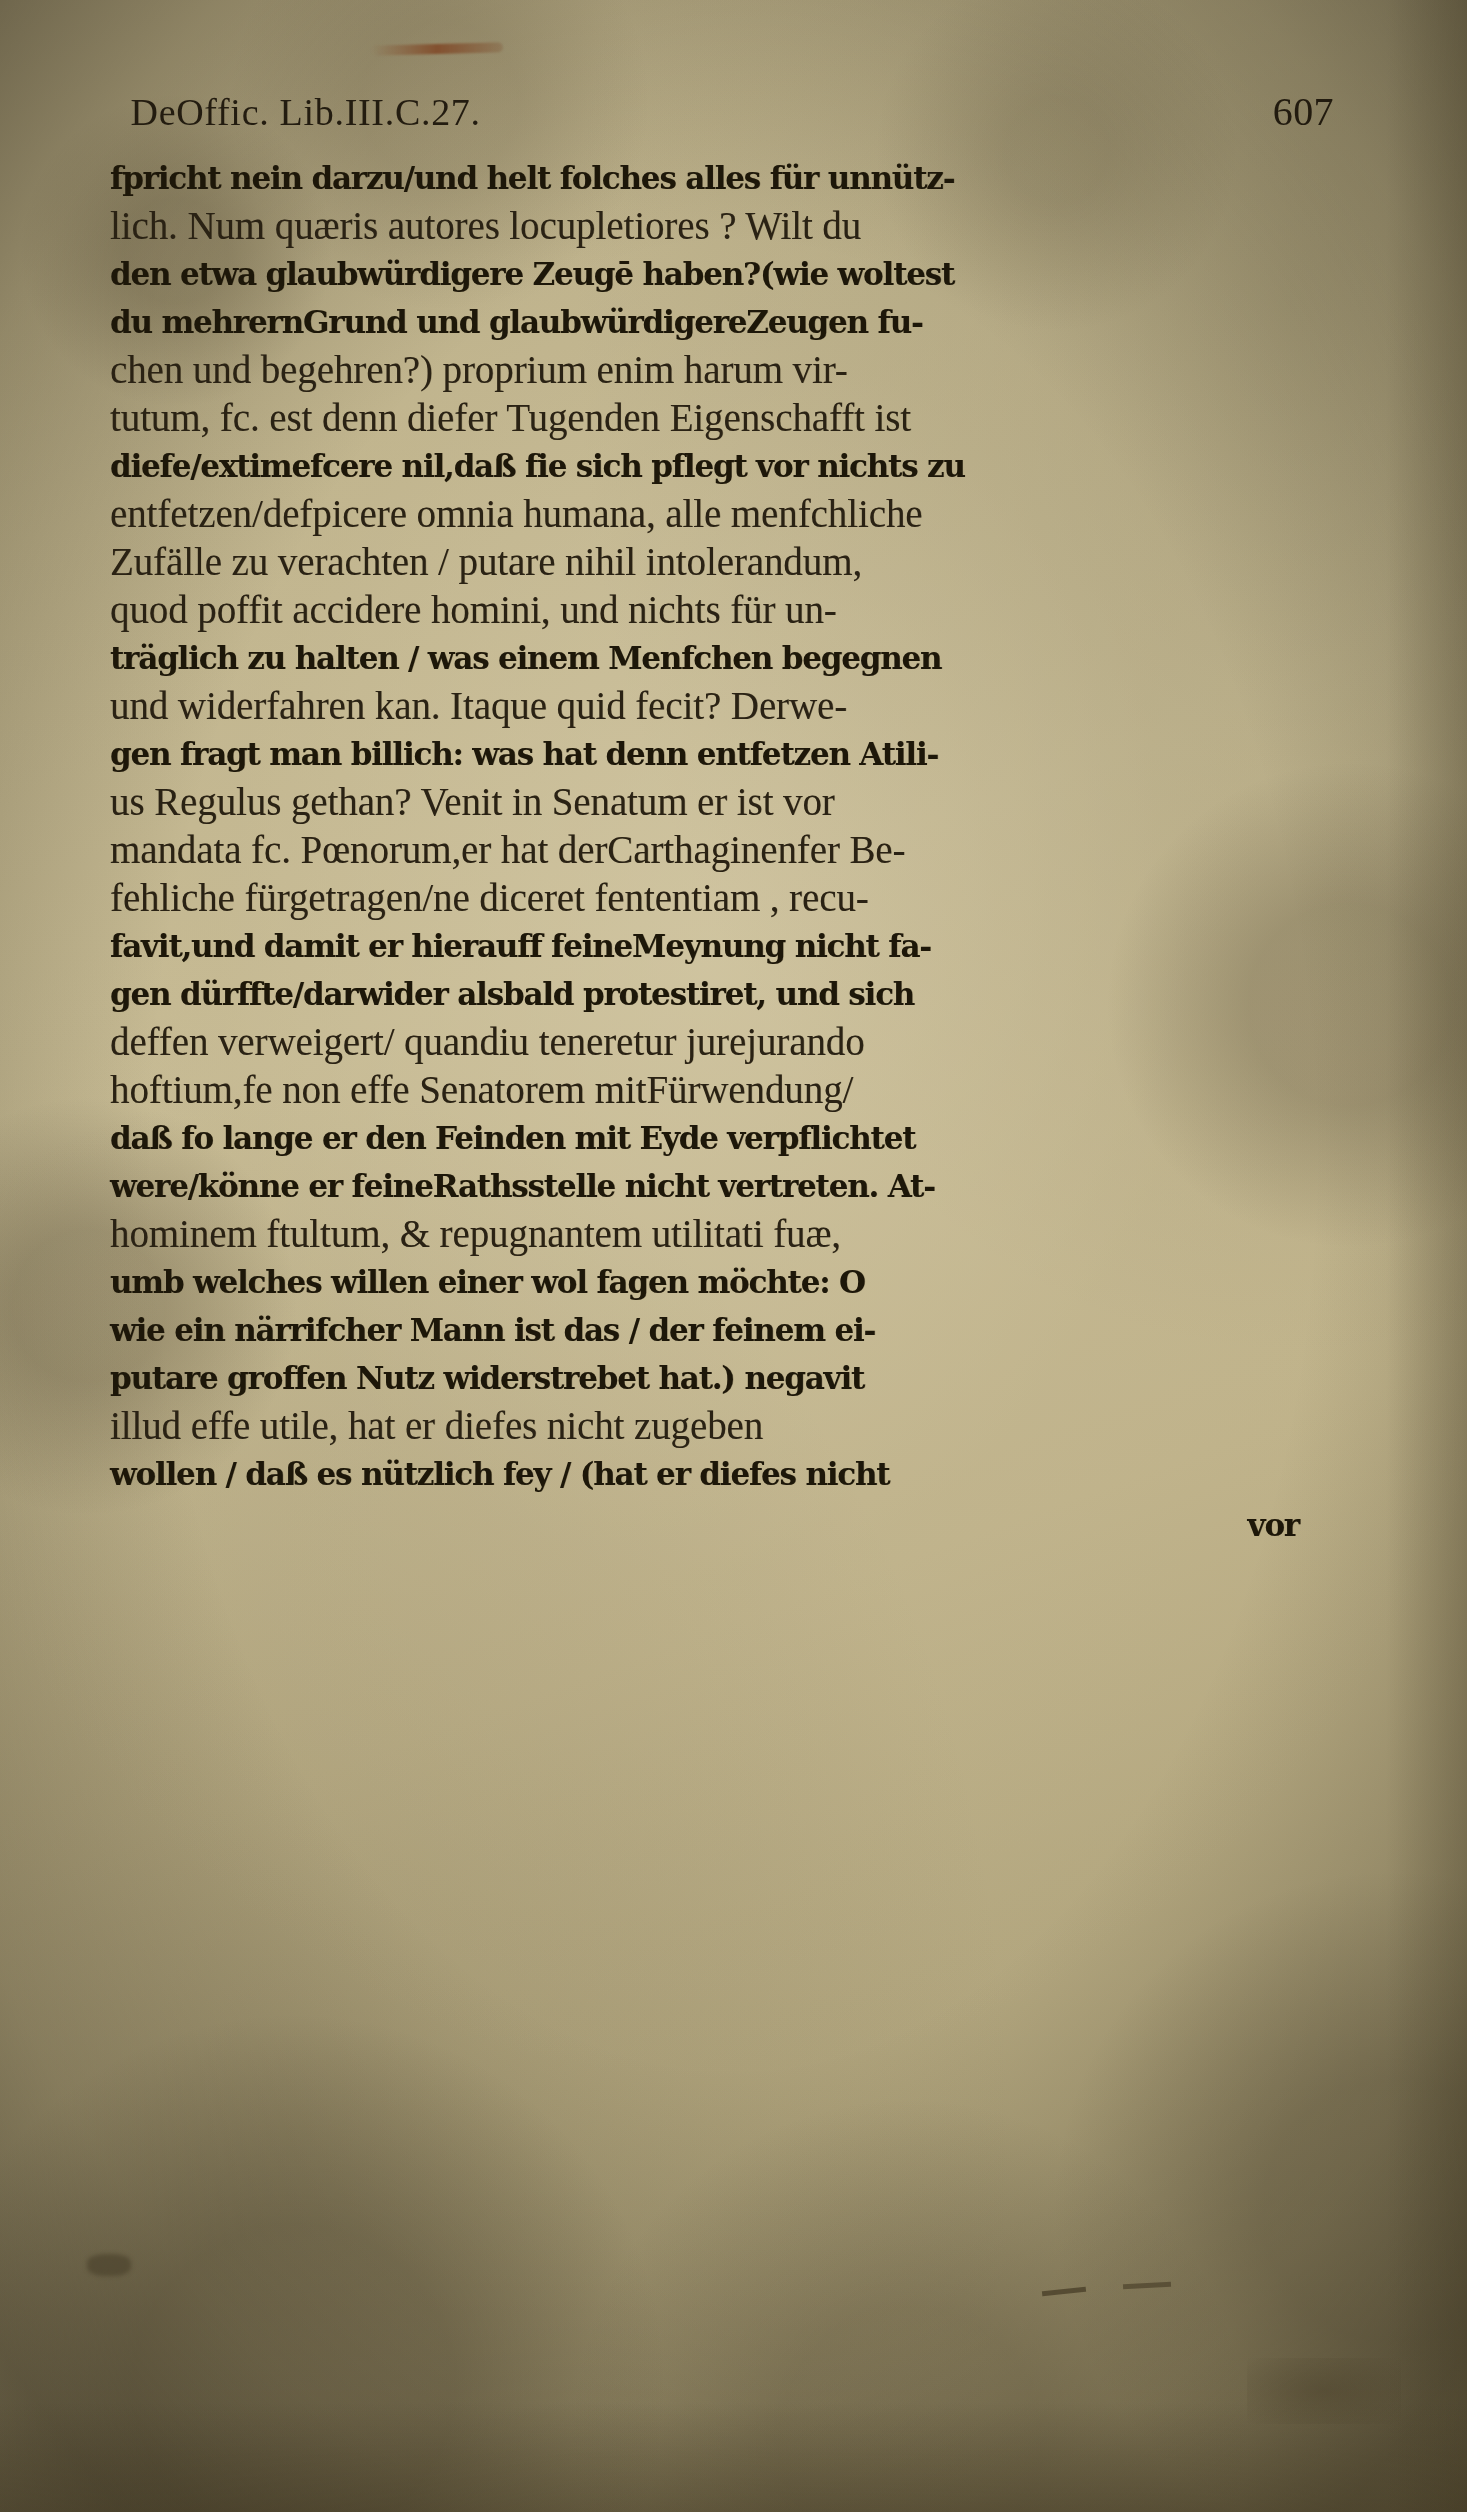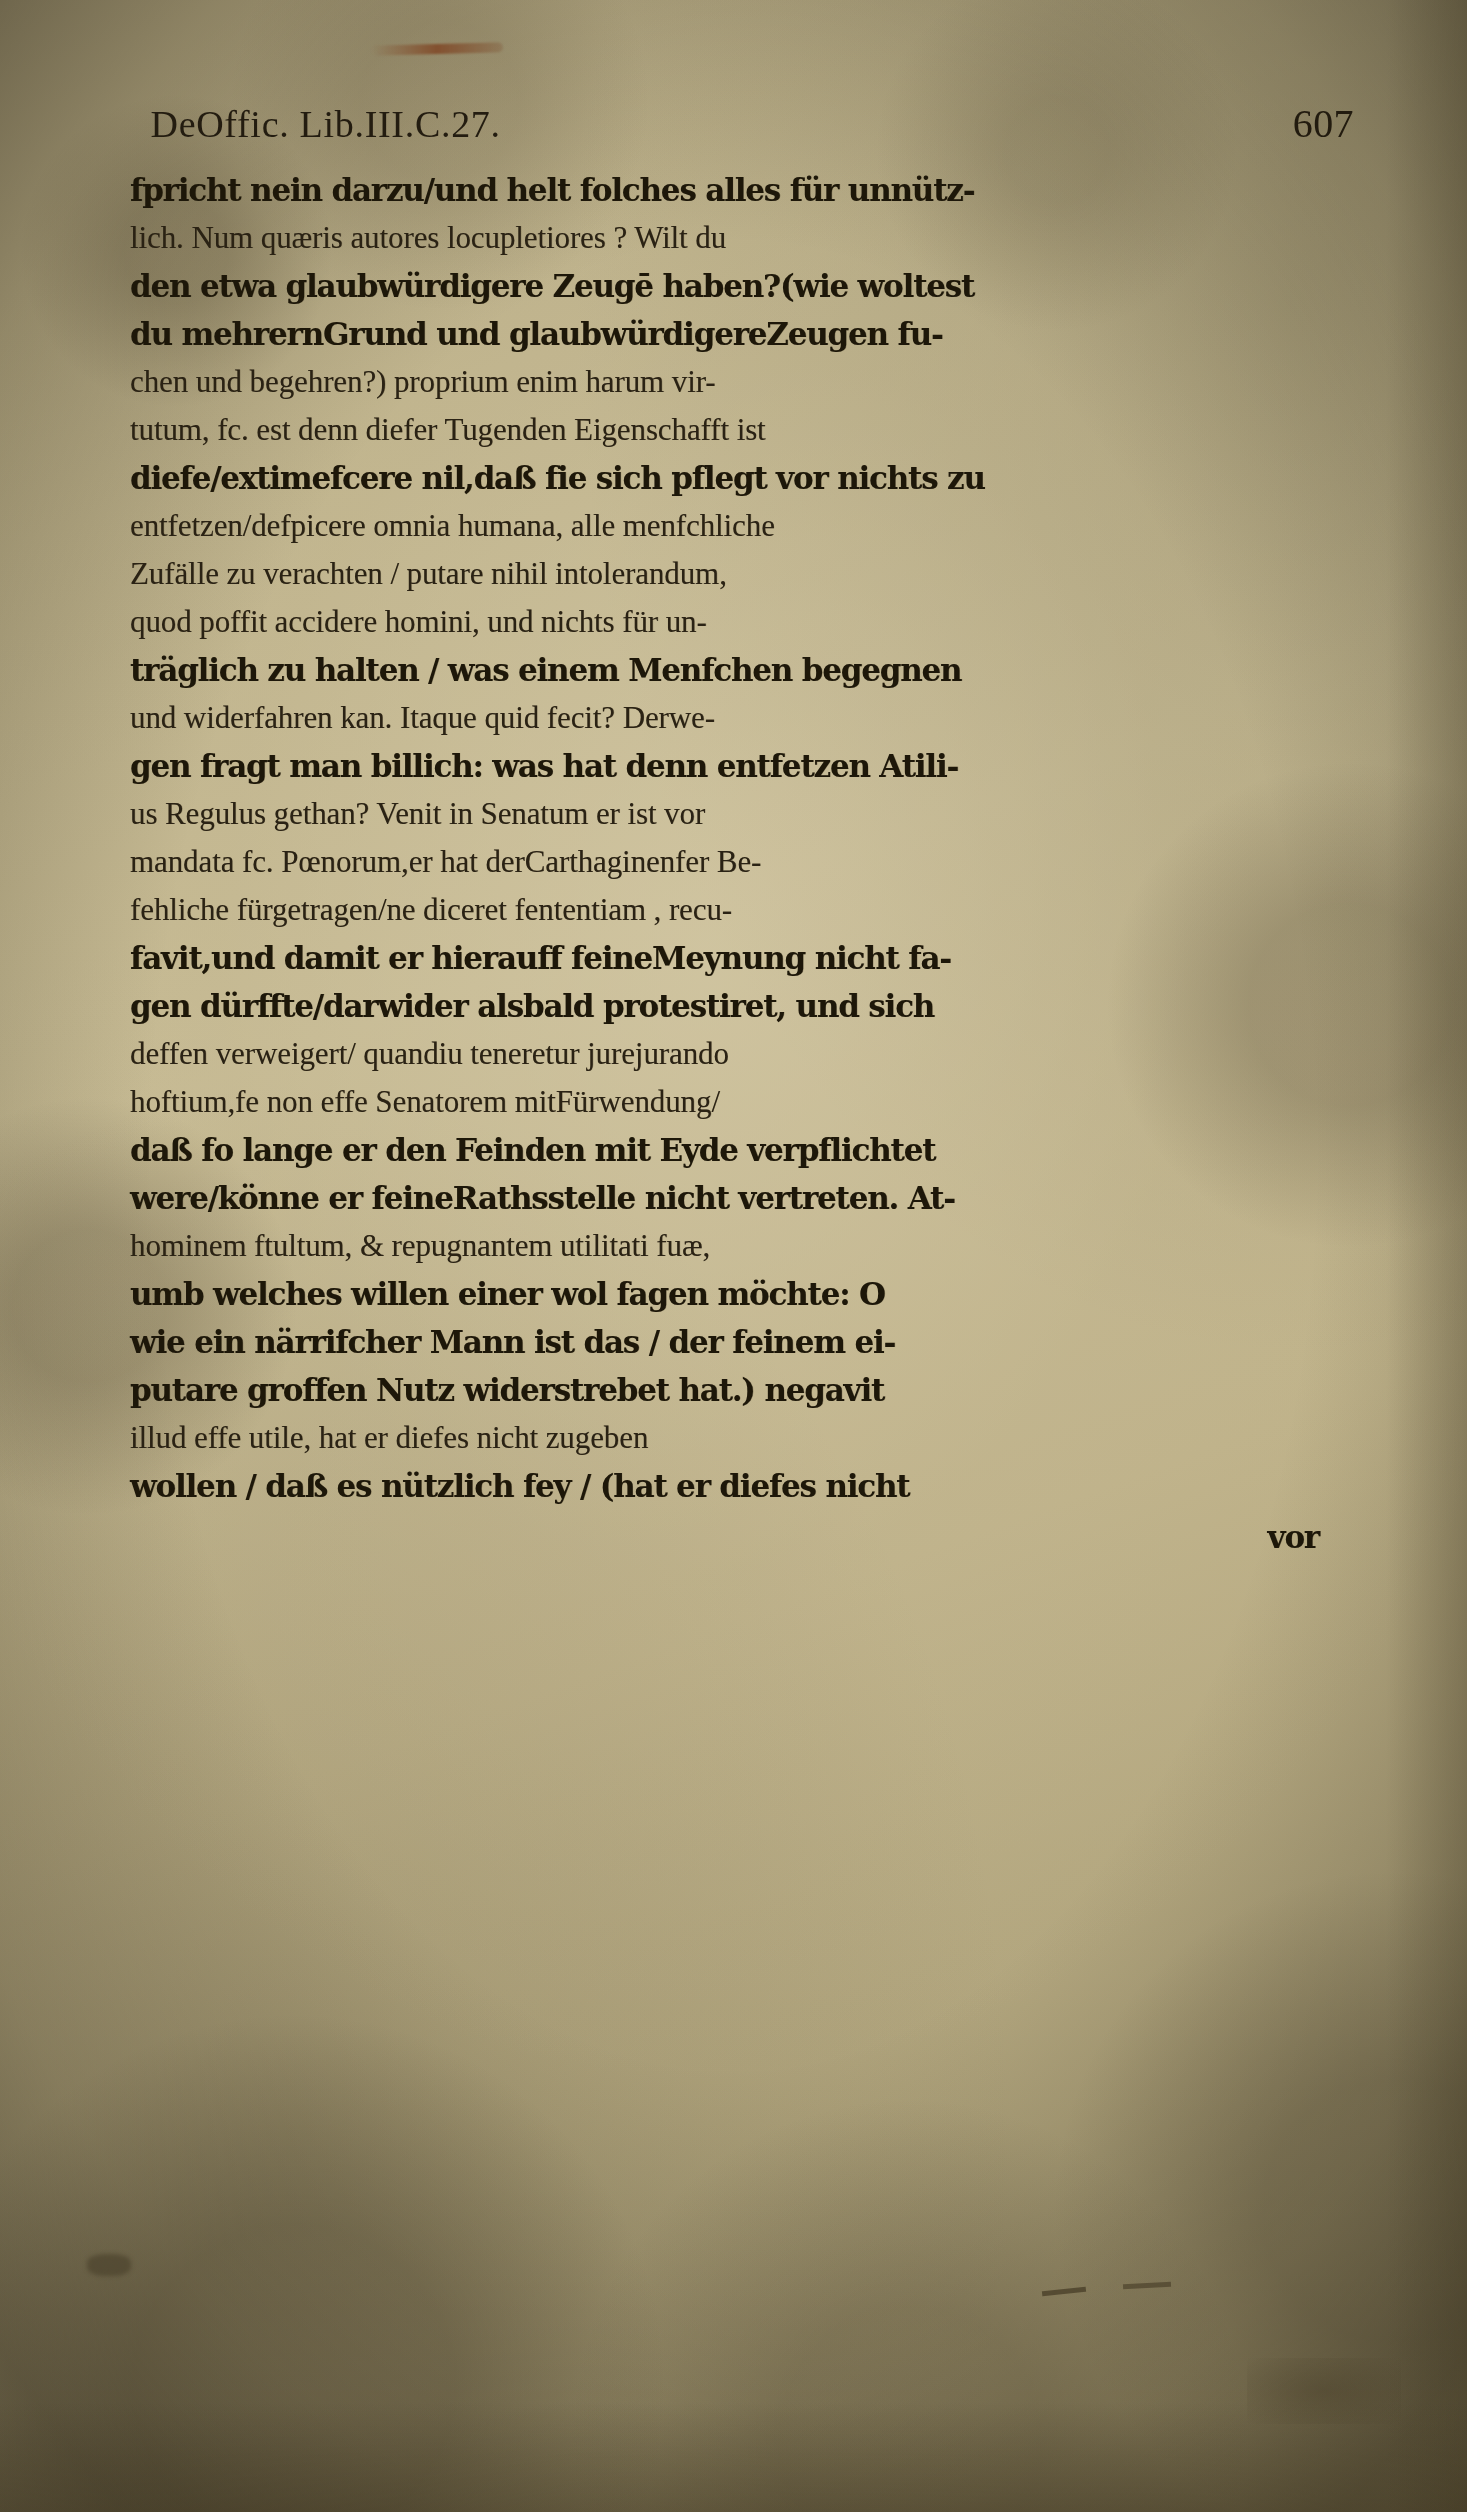--- a/index.html
+++ b/index.html
@@ -48,24 +48,23 @@
     position: absolute;
     inset: 0;
     background: radial-gradient(ellipse 72% 66% at 50% 46%, rgba(0,0,0,0) 55%, rgba(40,34,20,0.28) 85%, rgba(30,25,14,0.48) 100%);
     pointer-events: none;
   }
 
   
   #textblock {
     position: absolute;
     left: 110px;
-    top: 100px;
+    top: 88px;
     width: 1240px;
     z-index: 3;
-    margin-left: 20px;
   }
 
   .header-row {
     display: flex;
     align-items: baseline;
     justify-content: space-between;
     margin: 0 0 19px 20.5px;
     padding-right: 16px;
   }
   .running-head {
@@ -94,21 +93,21 @@
   .fraktur {
     font-family: "DejaVu Serif", serif;
     font-weight: bold;
     font-size: 31px;
     letter-spacing: -1.2px;
     color: #1d1709;
   }
   .roman {
     font-family: "Liberation Serif", serif;
     font-weight: normal;
-    font-size: 31px;
+    font-size: 39px;
     letter-spacing: -0.1px;
     color: #2a2214;
   }
   .last-word {
     text-align: right;
     padding-right: 51px;
     margin-top: 2.9px;
   }
 
   

